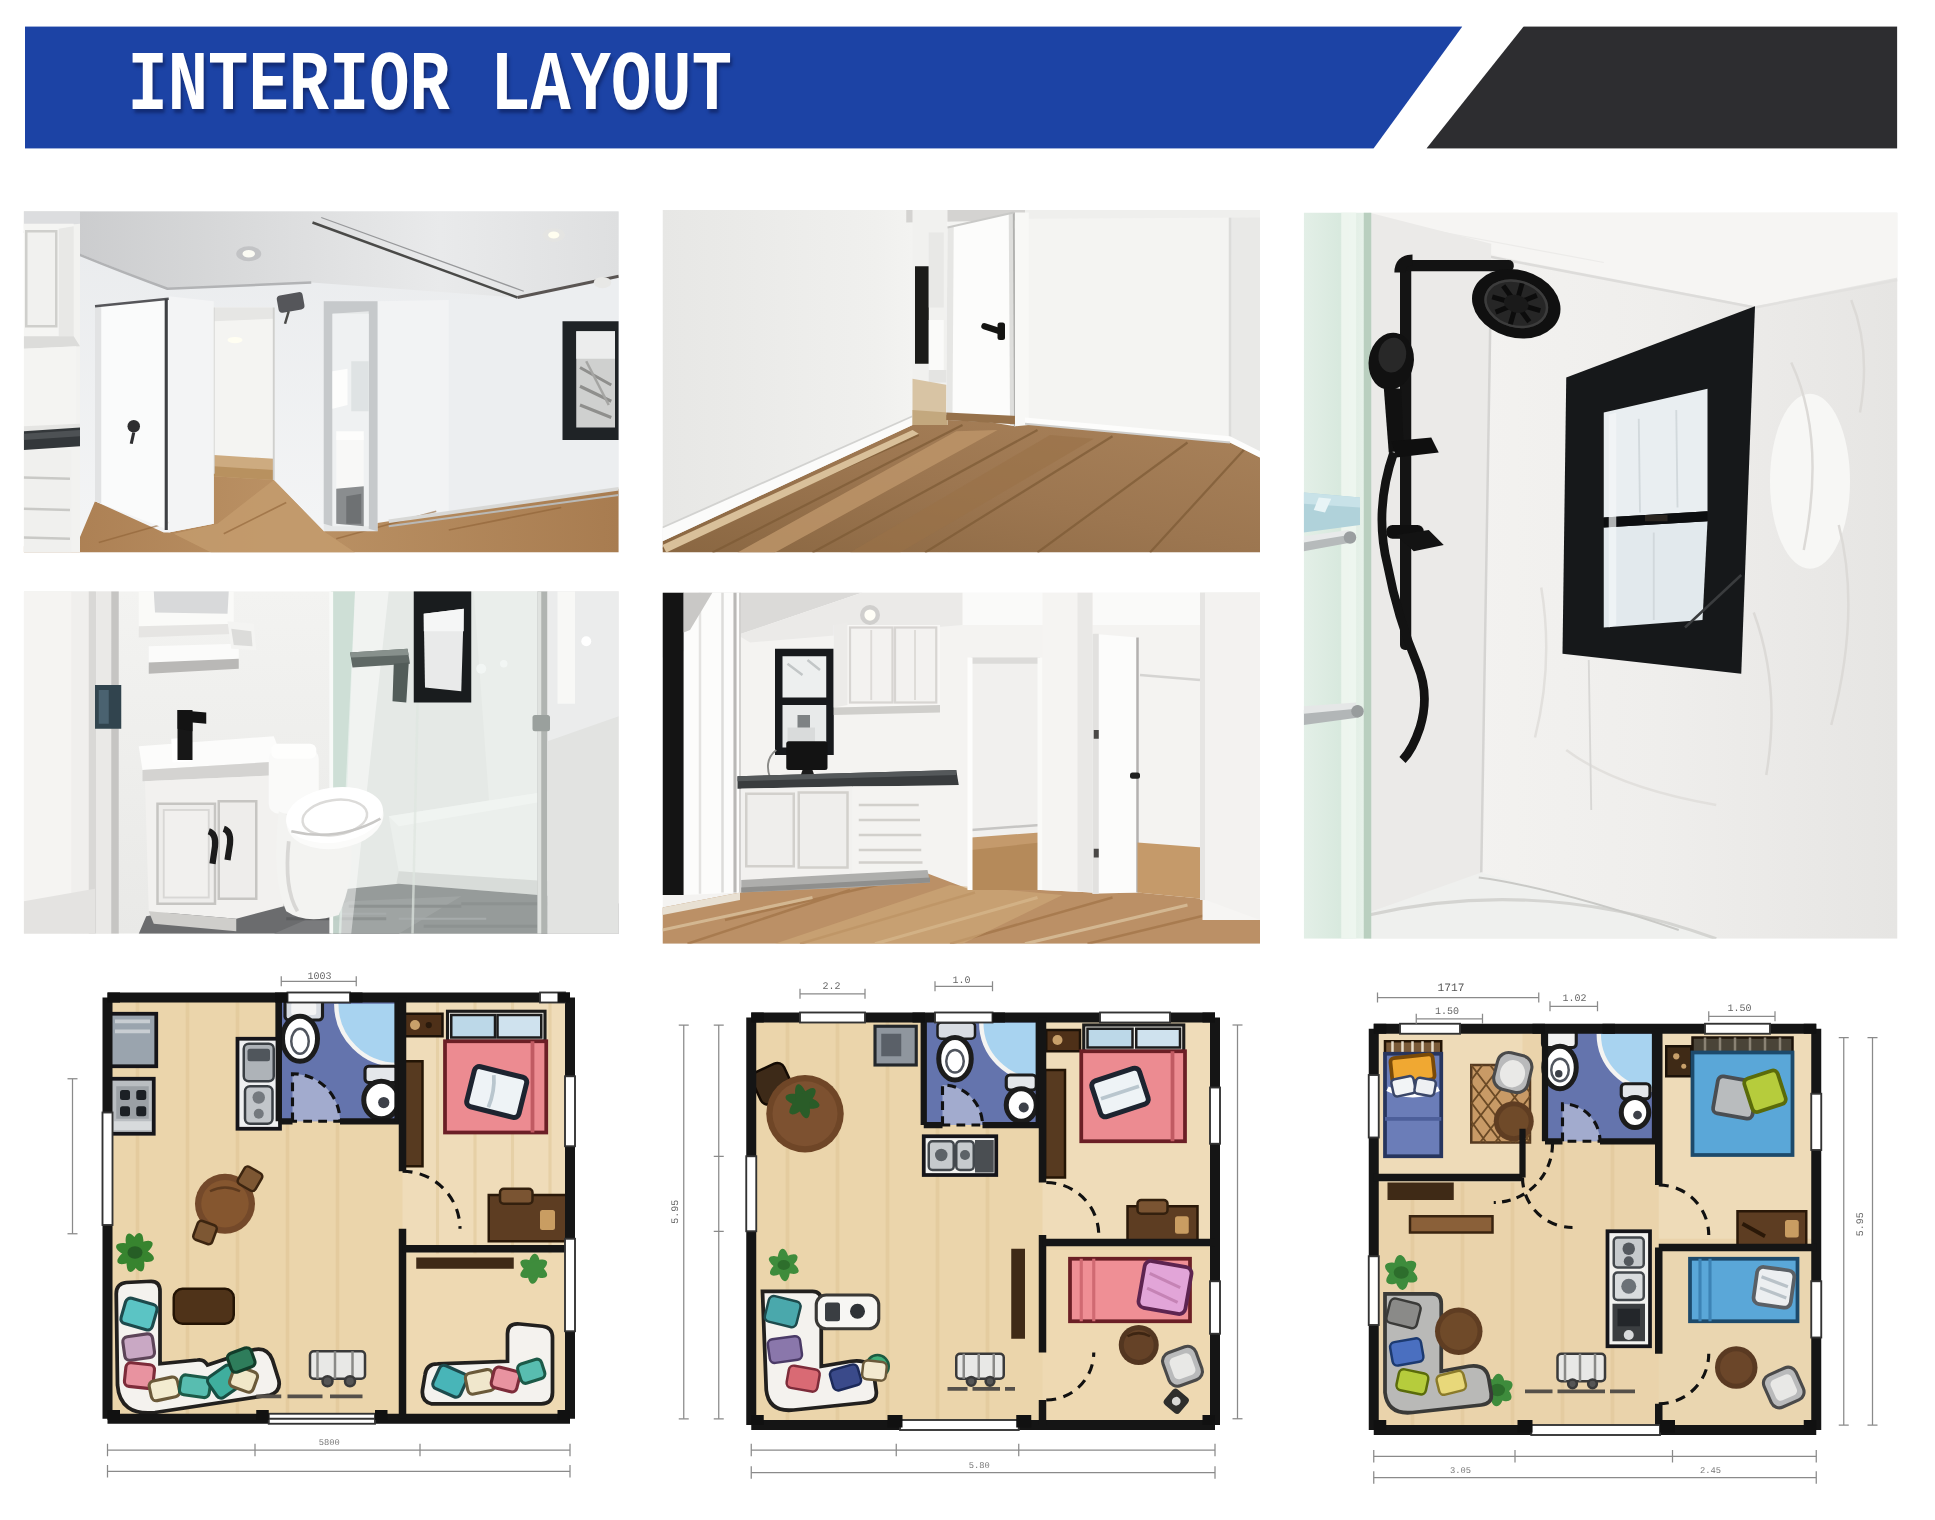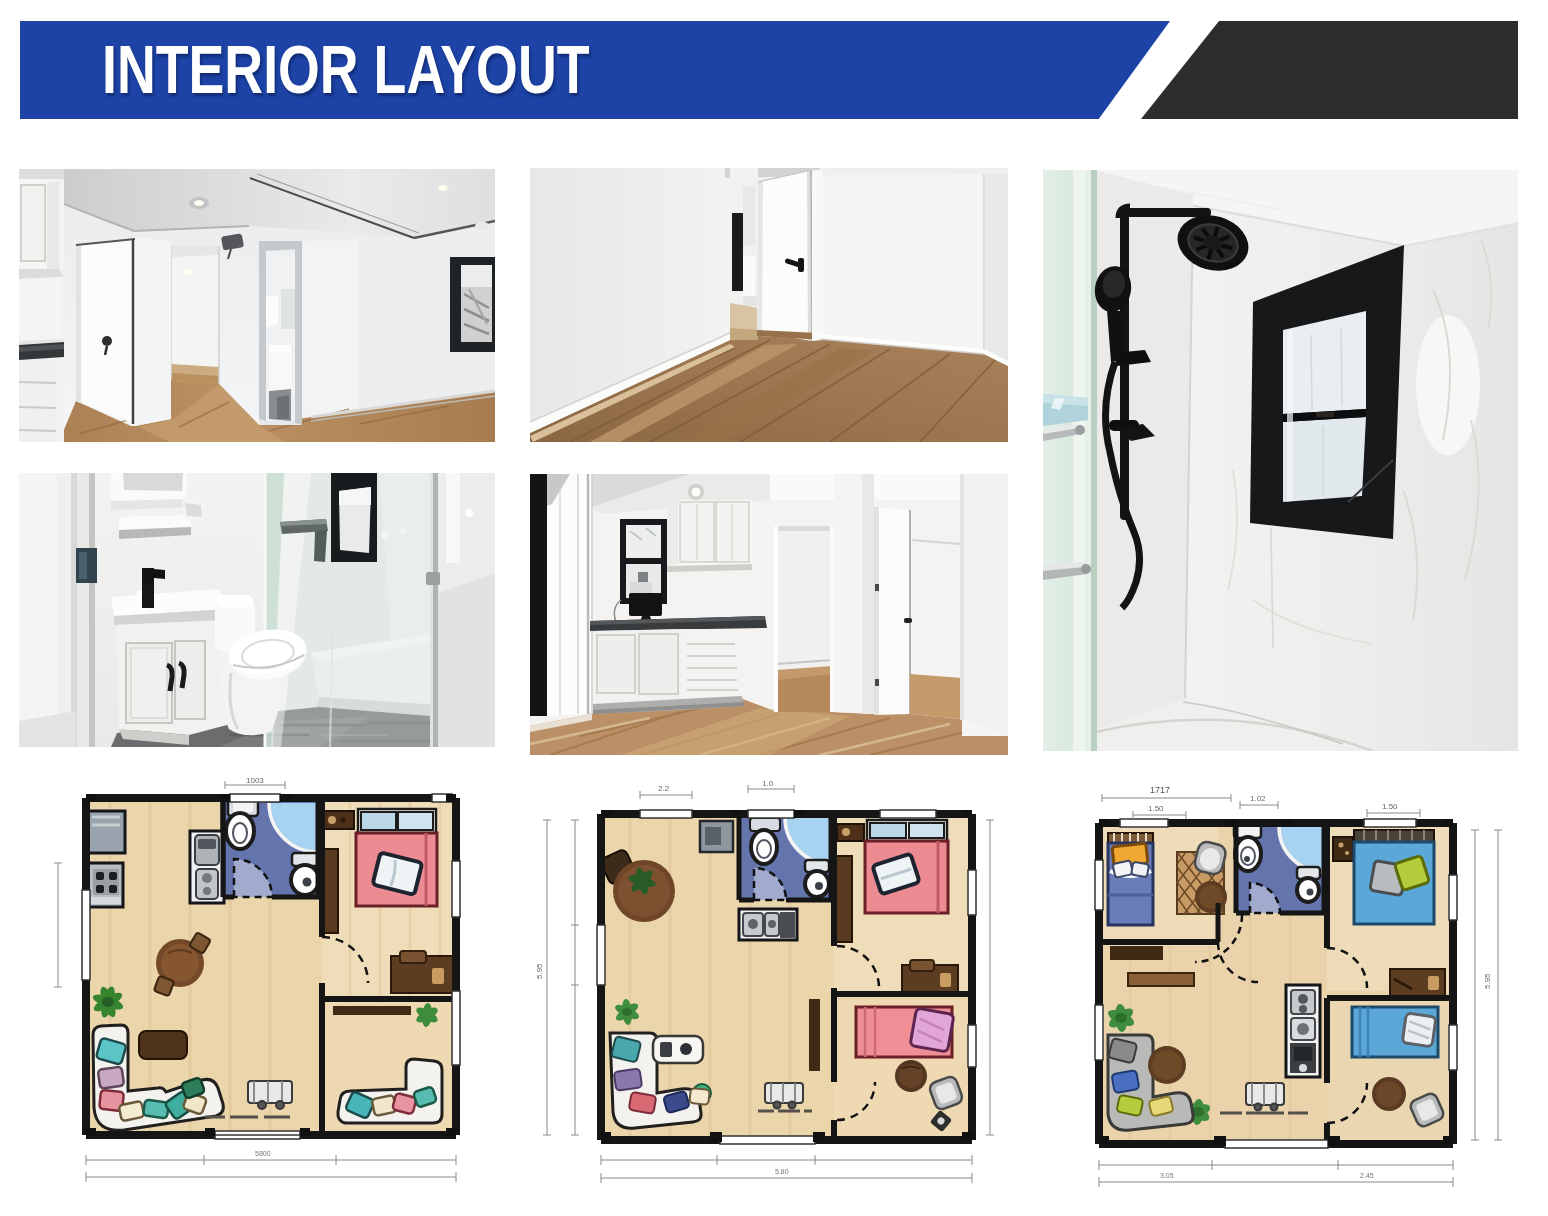--- a/index.html
+++ b/index.html
@@ -1,16 +1,16 @@
 <!DOCTYPE html>
 <html><head>
 <meta charset="utf-8">
 <style>
 html,body{margin:0;padding:0;background:#ffffff;}
-#page{position:relative;width:1548px;height:1216px;background:#ffffff;overflow:hidden;font-family:Liberation Sans, sans-serif;}
+#page{position:relative;width:1548px;height:1216px;background:#ffffff;overflow:hidden;font-family:Liberation Mono, monospace;}
 .abs{position:absolute;}
 </style>
 </head>
 <body>
 <div id="page">
 
 <div class="abs" style="left:20px;top:21px;width:1150px;height:98px;background:#1c43a5;clip-path:polygon(0 0,100% 0,93.8% 100%,0 100%);"></div>
 
 <div class="abs" style="left:102px;top:21px;height:98px;line-height:97px;font-size:68px;font-weight:bold;color:#ffffff;transform:scaleX(0.79);transform-origin:0 0;text-shadow:2px 3px 3px rgba(0,0,30,0.35);white-space:nowrap;">INTERIOR LAYOUT</div>
 

